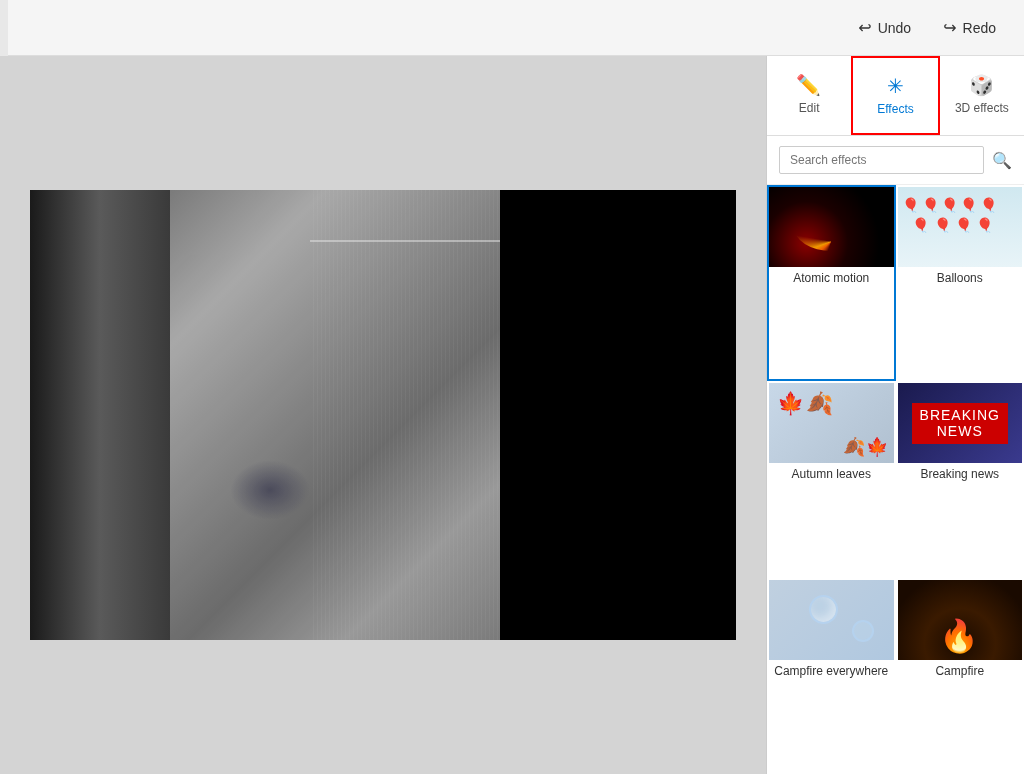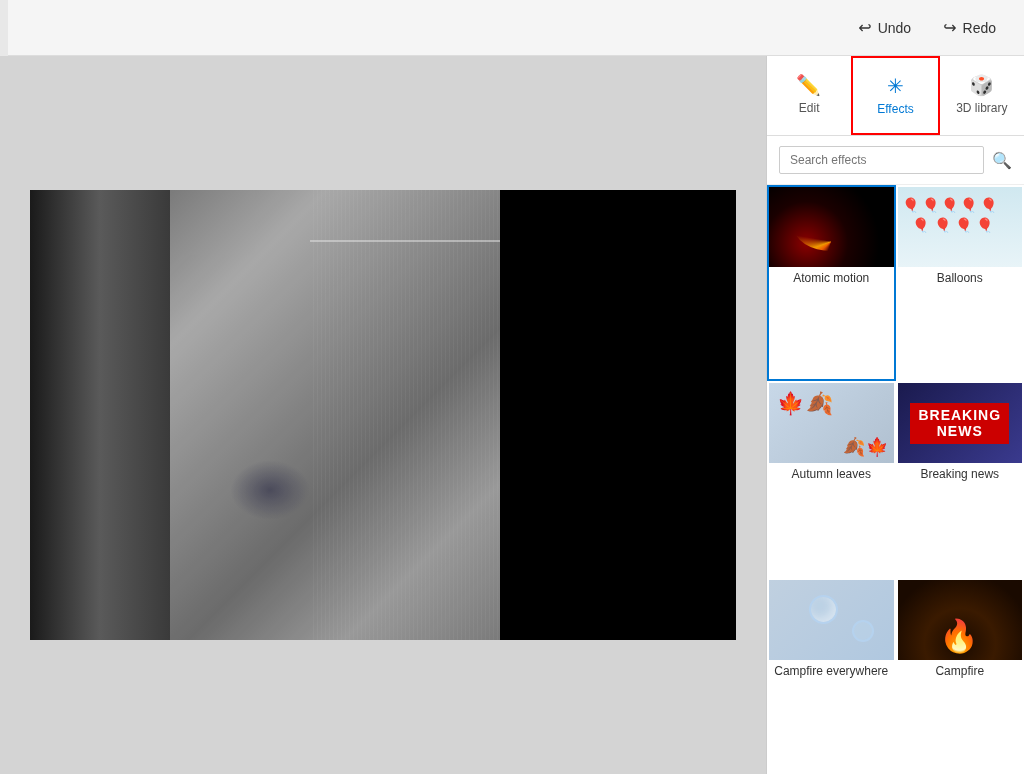--- a/index.html
+++ b/index.html
@@ -279,21 +279,21 @@
       background: linear-gradient(135deg, #1a1a4e 0%, #2a2a6e 50%, #3a3a8e 100%);
       position: relative;
       overflow: hidden;
       display: flex;
       align-items: center;
       justify-content: center;
     }
     .thumb-breaking-text {
       background: #cc0000;
       color: #fff;
-      font-weight: 700;
+      font-weight: 400;
       font-size: 14px;
       padding: 4px 8px;
       line-height: 1.2;
       text-align: center;
       font-family: Arial Black, sans-serif;
       letter-spacing: 1px;
     }
 
     .thumb-bubbles {
       background: linear-gradient(135deg, #e0eef8 0%, #c8dff0 100%);
@@ -435,21 +435,21 @@
       <div class="tab-item">
         <span class="tab-icon">✏️</span>
         <span>Edit</span>
       </div>
       <div class="tab-item active">
         <span class="tab-icon">✳</span>
         <span>Effects</span>
       </div>
       <div class="tab-item">
         <span class="tab-icon">🎲</span>
-        <span>3D library</span>
+        <span>3D effects</span>
       </div>
     </div>
 
     <div class="search-bar">
       <input class="search-input" type="text" placeholder="Search effects" style="">
       <button class="search-icon-btn">🔍</button>
     </div>
 
     <div class="effects-grid" id="effects-grid">
 

